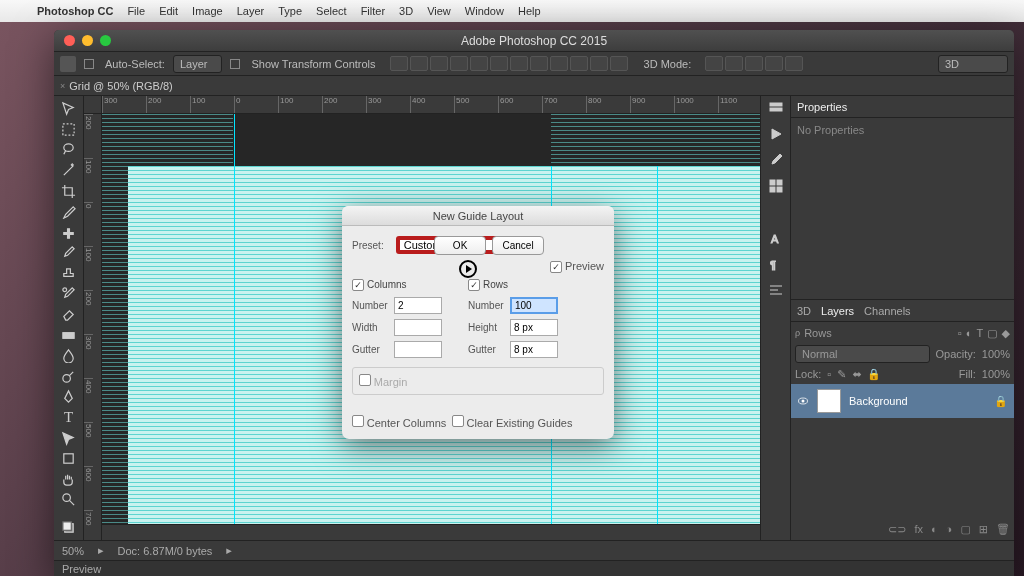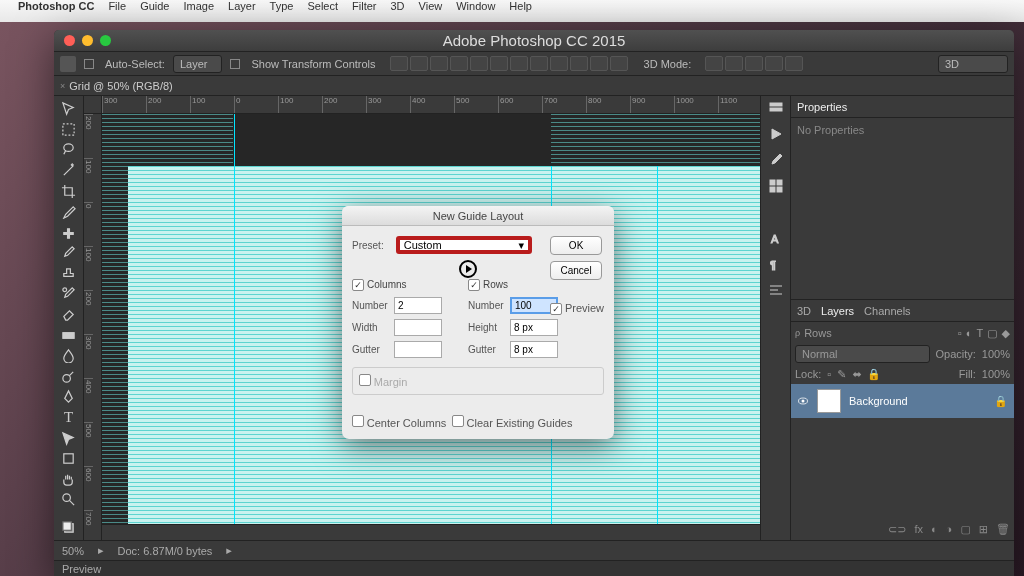--- a/index.html
+++ b/index.html
@@ -1,25 +1,25 @@
 <!DOCTYPE html>
 <html><head>
 <meta charset="utf-8">
 <style>
 *{margin:0;padding:0;box-sizing:border-box;font-family:-apple-system,Helvetica,Arial,sans-serif;font-size:11px;user-select:none}
 body{width:1024px;height:576px;background:linear-gradient(135deg,#7a5560 0%,#4a3540 50%,#2a1a25 100%);overflow:hidden;position:relative}
-.menubar{height:22px;background:linear-gradient(#f8f8f8,#e8e8e8);display:flex;align-items:flex-start;padding:0 4px;gap:14px;font-size:13px;color:#333}
+.menubar{height:22px;background:linear-gradient(#f8f8f8,#e8e8e8);display:flex;align-items:center;padding:0 23px;gap:14px;font-size:13px;color:#333}
 .menubar .apple{font-size:14px}
 .menubar span{cursor:default}
 .app-window{position:absolute;left:54px;top:30px;right:10px;bottom:0;background:#2d2d2d;border-radius:5px 5px 0 0;box-shadow:0 10px 40px rgba(0,0,0,.5);overflow:hidden;display:flex;flex-direction:column}
 .titlebar{height:22px;background:linear-gradient(#505050,#3d3d3d);display:flex;align-items:center;position:relative;border-bottom:1px solid #222}
 .traffic{display:flex;gap:7px;padding-left:10px}
 .traffic div{width:11px;height:11px;border-radius:50%}
 .tl-close{background:#ff5f57}.tl-min{background:#ffbd2e}.tl-max{background:#28c940}
-.titlebar .title{position:absolute;left:50%;transform:translateX(-50%);color:#ddd;font-size:15px}
+.titlebar .title{position:absolute;left:50%;transform:translateX(-50%);color:#ddd;font-size:12px}
 .options-bar{height:24px;background:#3a3a3a;display:flex;align-items:center;padding:0 6px;gap:8px;color:#bbb;border-bottom:1px solid #222;font-size:10px}
 .opt-icon{width:16px;height:16px;background:#555;border-radius:2px}
 .chk{width:10px;height:10px;border:1px solid #888;display:inline-block;vertical-align:middle;margin-right:3px}
 .sel{background:#4a4a4a;padding:2px 14px 2px 6px;border-radius:3px;border:1px solid #222}
 .opt-icons{display:flex;gap:2px;margin-left:6px}
 .opt-icons div{width:18px;height:15px;background:#444;border:1px solid #555;border-radius:2px}
 .tabbar{height:20px;background:#3a3a3a;display:flex;align-items:center;padding:0 6px;color:#ccc;font-size:10px;border-bottom:1px solid #222}
 .tabbar .x{margin-right:4px;color:#888;font-size:9px}
 .work{flex:1;display:flex;min-height:0}
 .ltools{width:30px;background:#3a3a3a;border-right:1px solid #222;display:flex;flex-direction:column;align-items:center;padding:4px 0;gap:3px}
@@ -50,21 +50,21 @@
 .layer-thumb{width:24px;height:24px;background:#fff;border:1px solid #999}
 .eye{width:12px;height:12px}
 .layer-footer{height:22px;display:flex;align-items:center;justify-content:flex-end;padding:0 4px;gap:8px;color:#888;font-size:11px}
 
 .dialog{position:absolute;left:342px;top:206px;width:272px;background:#ececec;border-radius:7px;box-shadow:0 8px 30px rgba(0,0,0,.5)}
 .dlg-title{height:20px;background:linear-gradient(#f4f4f4,#dcdcdc);border-radius:6px 6px 0 0;text-align:center;font-size:11px;color:#444;line-height:20px;border-bottom:1px solid #bbb}
 .dlg-body{padding:10px;position:relative}
 .dlg-row{display:flex;align-items:center;gap:12px;margin-bottom:24px}
 .dlg-label{font-size:10px;color:#555}
 .dlg-select{flex:1;height:18px;background:#fff;border:4px solid #b91c1c;border-radius:3px;padding:0 4px;font-size:10px;display:flex;align-items:center;justify-content:space-between}
-.dlg-btns{position:absolute;right:10px;top:10px;display:flex;flex-direction:column;gap:6px}
+.dlg-btns{position:absolute;right:10px;top:10px;display:flex;flex-direction:row;gap:6px}
 .dlg-btn{width:52px;height:19px;background:linear-gradient(#fff,#eee);border:1px solid #999;border-radius:4px;font-size:10px;display:flex;align-items:center;justify-content:center}
 .cols-rows{display:flex;gap:20px;margin-top:4px}
 .col-block{width:96px}
 .field-row{display:flex;align-items:center;margin-bottom:5px;gap:4px}
 .field-row label{width:38px;font-size:10px;color:#555;text-align:left}
 .field-input{width:48px;height:17px;border:1px solid #aaa;background:#fff;font-size:10px;padding:0 3px}
 .field-input.focus{border:2px solid #5a9de8;background:#cfe4ff}
 .field-input.disabled{background:#e5e5e5}
 .checkbox{width:12px;height:12px;border:1px solid #888;background:#fff;display:inline-flex;align-items:center;justify-content:center;font-size:9px;color:#333;border-radius:2px}
 .margin-block{border:1px solid #ccc;border-radius:3px;padding:6px;margin-top:4px;color:#aaa;font-size:10px}
@@ -74,21 +74,21 @@
 .cursor::after{content:'';position:absolute;left:5px;top:3px;border-left:6px solid #000;border-top:4px solid transparent;border-bottom:4px solid transparent}
 .right-spacer{flex:1}
 </style>
 </head>
 <body>
 
 <div class="menubar">
   <span class="apple"></span>
   <span style="font-weight:600">Photoshop CC</span>
   <span>File</span>
-  <span>Guide</span>
+  <span>Edit</span>
   <span>Image</span>
   <span>Layer</span>
   <span>Type</span>
   <span>Select</span>
   <span>Filter</span>
   <span>3D</span>
   <span>View</span>
   <span>Window</span>
   <span>Help</span>
 </div>
@@ -399,21 +399,21 @@
     <span>Preview</span>
   </div>
 </div>
 
 <div class="dialog">
   <div class="dlg-title">New Guide Layout</div>
   <div class="dlg-body">
     <div class="dlg-btns">
       <div class="dlg-btn">OK</div>
       <div class="dlg-btn">Cancel</div>
-      <div style="margin-top:16px;font-size:10px;color:#555"><span class="checkbox">✓</span> <span>Preview</span></div>
+      <div style="margin-top:24px;font-size:10px;color:#555"><span class="checkbox">✓</span> <span>Preview</span></div>
     </div>
 
     <div class="dlg-row" style="width:180px">
       <span class="dlg-label">Preset:</span>
       <div class="dlg-select">
           <span>Custom</span>
           <span>▾</span>
         </div>
     </div>
 

